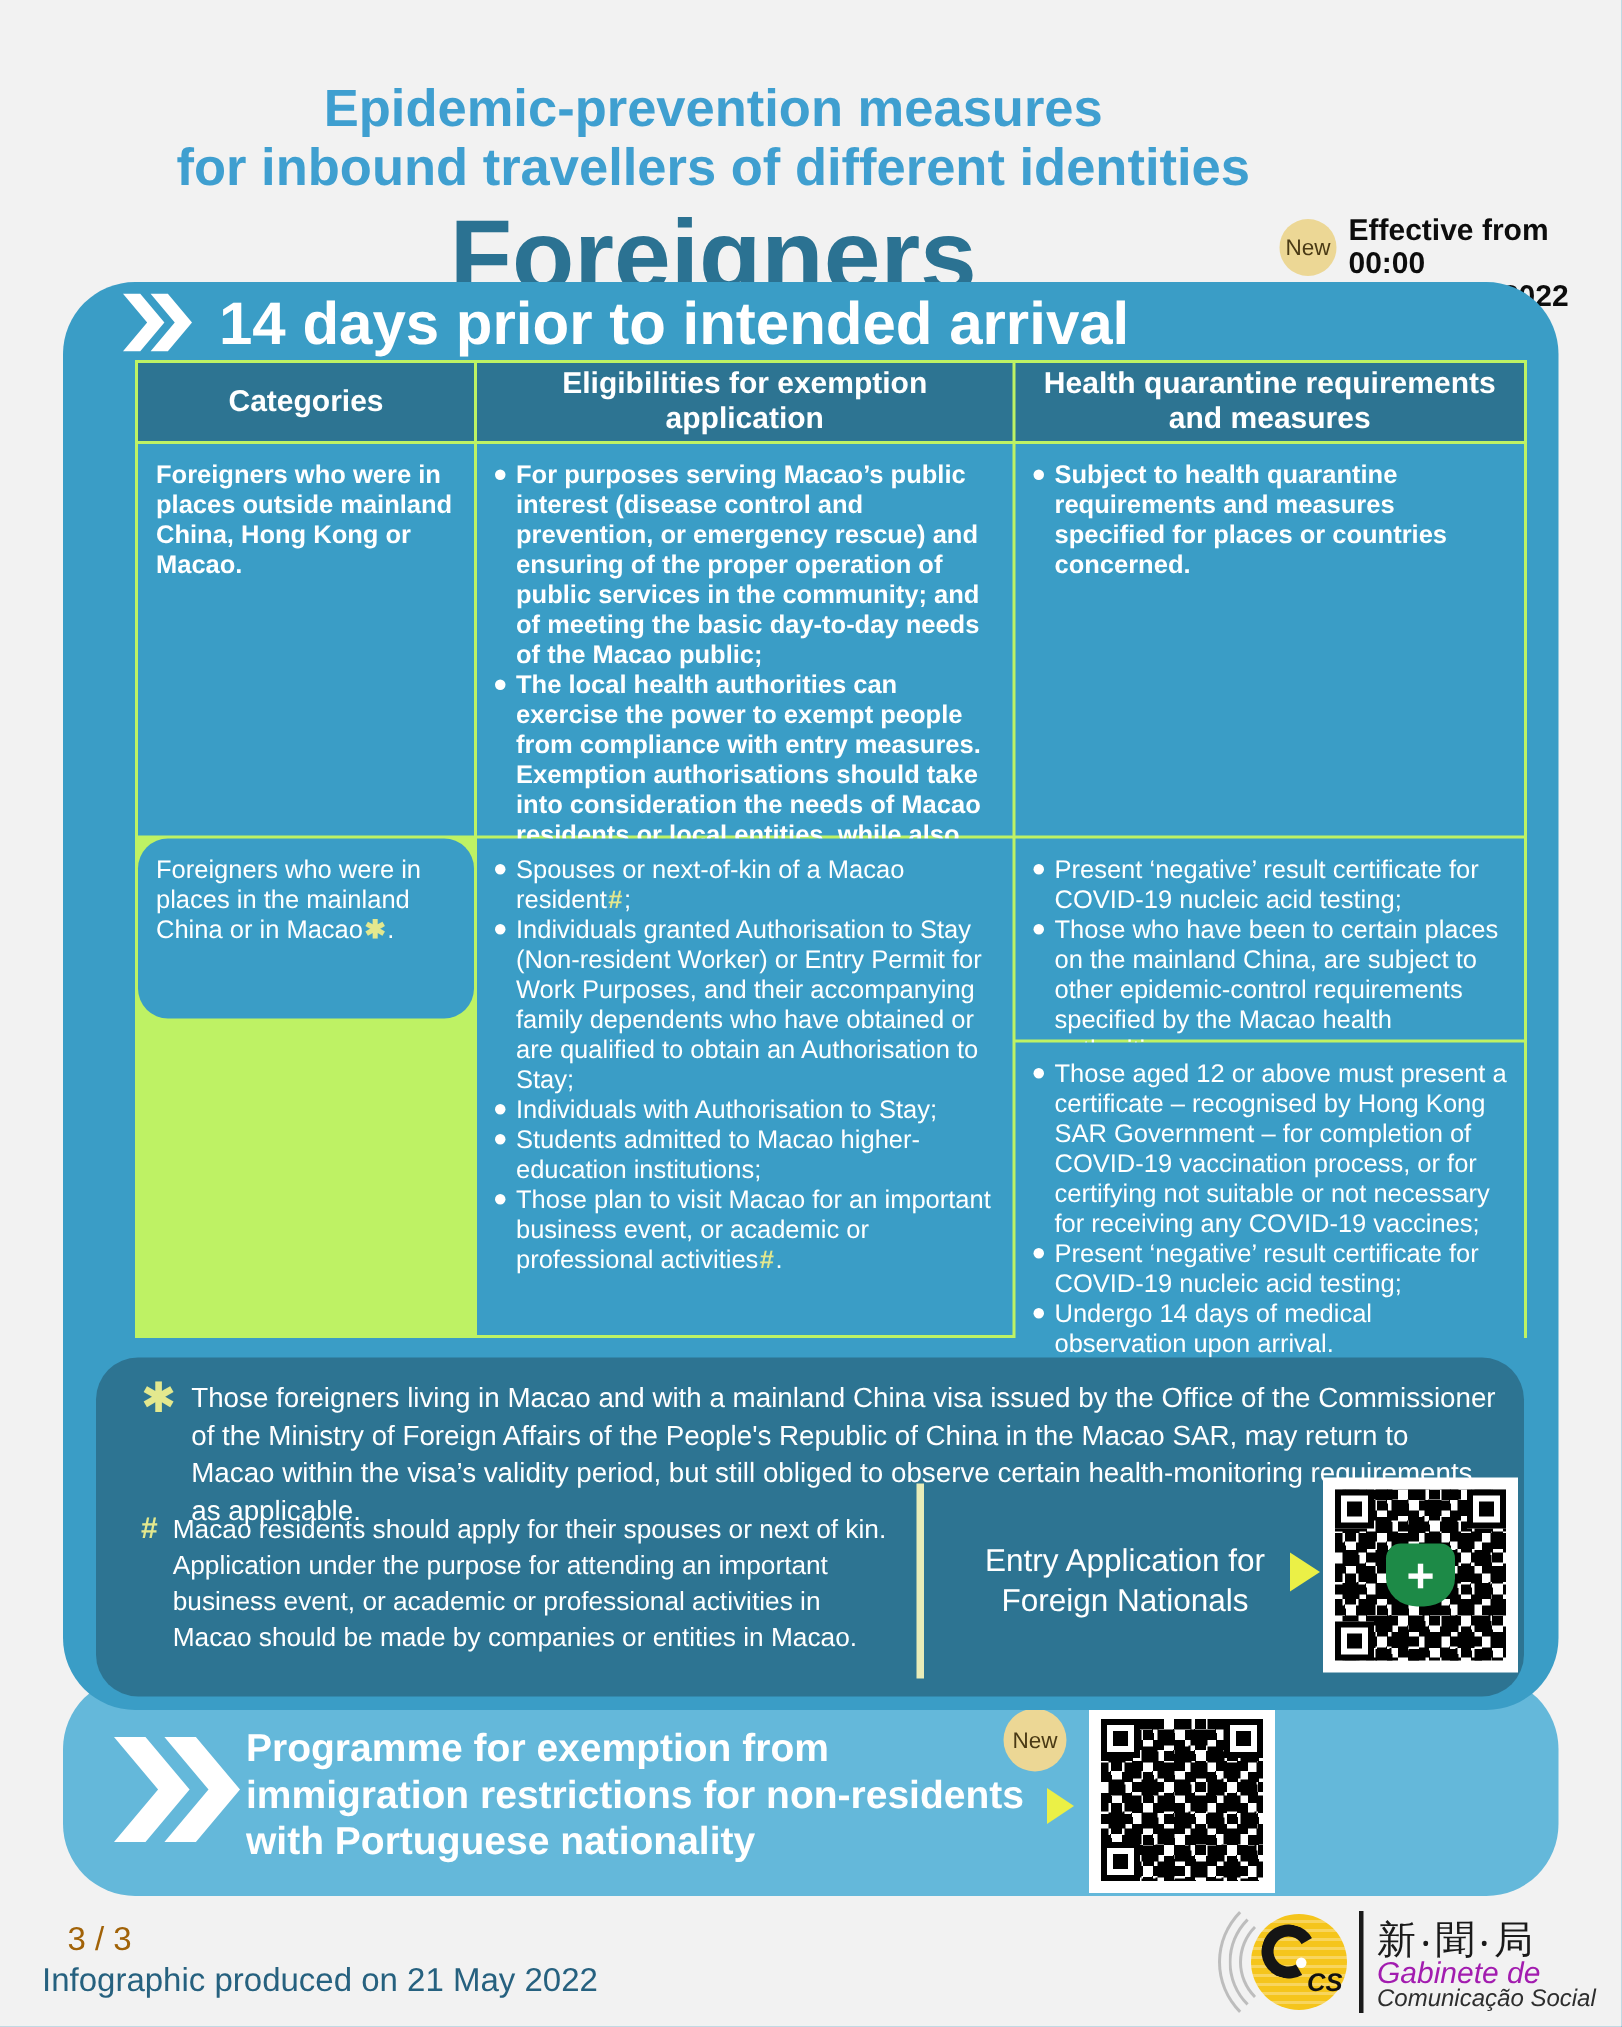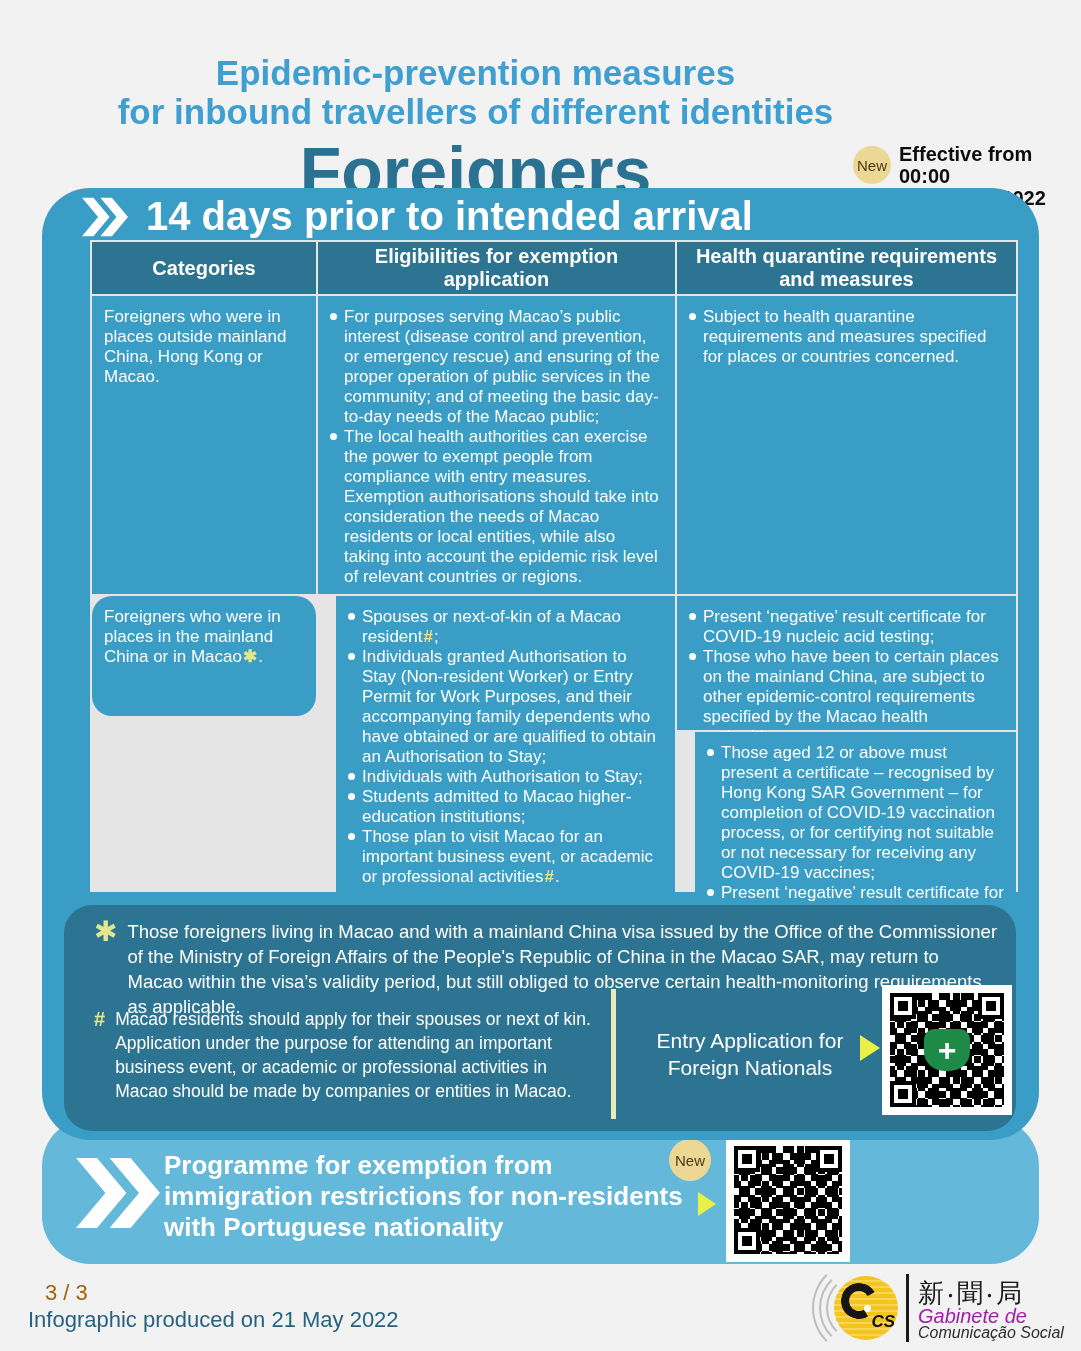--- a/index.html
+++ b/index.html
@@ -9,35 +9,35 @@
   
   .title-block { position:absolute; top:14px; left:0; width:951px; text-align:center;margin-top:39px; }
   .title-line { color:#3f9fd0; font-size:35px; font-weight:bold; line-height:39px; }
   .title-main { color:#2b7292; font-size:68px; font-weight:bold; line-height:76px; margin-top:2px; }
   .badge { border-radius:50%; background:#ecd795; color:#4a3a15; display:flex; align-items:center; justify-content:center; font-size:15px; }
   .new-badge-top { position:absolute; left:853px; top:146px; width:38px; height:38px; }
   .effective { position:absolute; left:899px; top:143px; color:#0d0d0d; font-size:20px; font-weight:bold; line-height:22px; }
 
   
   .main-panel { position:absolute; left:42px; top:188px; width:997px; height:952px; background:#3a9dc6; border-radius:48px; z-index:2; }
-  .section-heading { position:absolute; left:40px; top:6px; display:flex; align-items:center; gap:18px; color:#fff; }
+  .section-heading { position:absolute; left:40px; top:6px; display:flex; gap:18px; color:#fff; }
   .section-heading .txt { font-size:40px; font-weight:bold; }
   .chev-svg { display:block; }
 
   
-  .grid-table { position:absolute; left:48px; top:52px; width:928px; height:652px; background:#e5e5e5; padding:2px; display:flex; gap:2px; }
+  .grid-table { position:absolute; left:48px; top:52px; width:928px; height:652px; background:#bef264; padding:2px; display:flex; gap:2px; }
   .tcol { display:flex; flex-direction:column; gap:2px; }
   .tcol1 { width:224px; } .tcol2 { width:357px; } .tcol3 { width:339px; }
   .cell { background:#3a9dc6; color:#fff; }
   .cell-h { background:#2d7492; height:52px; flex:none; display:flex; align-items:center; justify-content:center; text-align:center; font-weight:bold; font-size:20px; line-height:23px; padding:2px 8px; }
   .cell-b { padding:11px 10px 10px 12px; font-size:17px; line-height:20px; }
-  .h261 { height:298px; flex:none; }
+  .h261 { height:261px; flex:none;font-weight:bold; }
   .h120 { height:120px; flex:none;border-radius:20px; }
   .h134 { height:134px; flex:none; }
-  .fill { flex:1;margin-left:18px; }
+  .fill { flex:1; }
   .bullet { display:flex; gap:7px; }
   .bullet .dot { flex:none; width:7px; height:7px; border-radius:50%; background:#fff; margin-top:6px; }
   .mk { color:#e3e88e; font-weight:bold; padding:0 1px; }
 
   
   .fn-panel { position:absolute; left:22px; top:717px; width:952px; height:226px; background:#2d7492; border-radius:28px; color:#fff; }
   .fn-star { position:absolute; left:30px; top:14px; width:905px; display:flex; gap:10px; font-size:18.5px; line-height:25px; }
   .fn-star .star { color:#e3e88e; font-size:28px; line-height:25px; flex:none; }
   .fn-hash { position:absolute; left:30px; top:102px; width:508px; display:flex; gap:10px; font-size:17.5px; line-height:24px; }
   .fn-hash .hash { color:#e3e88e; font-weight:bold; font-size:20px; flex:none; }

